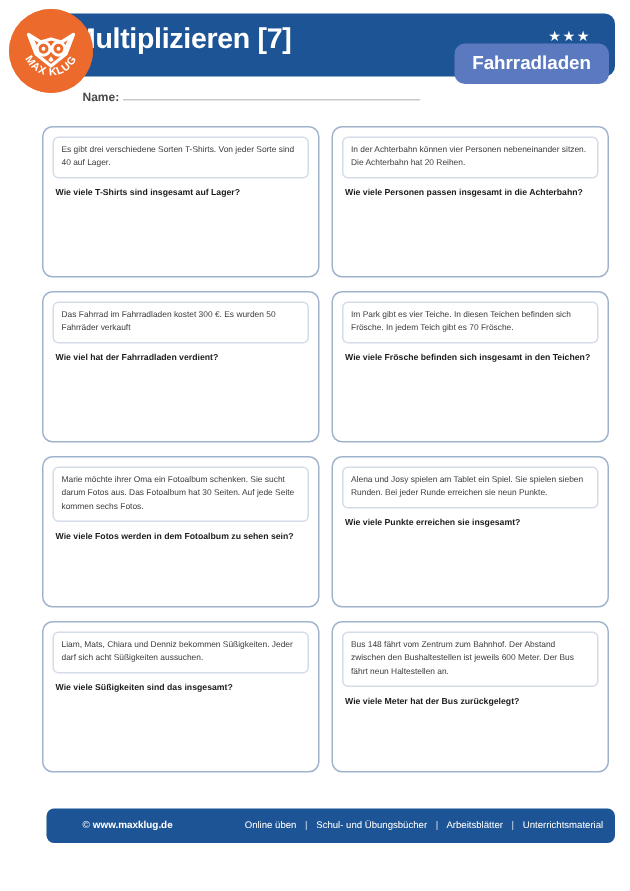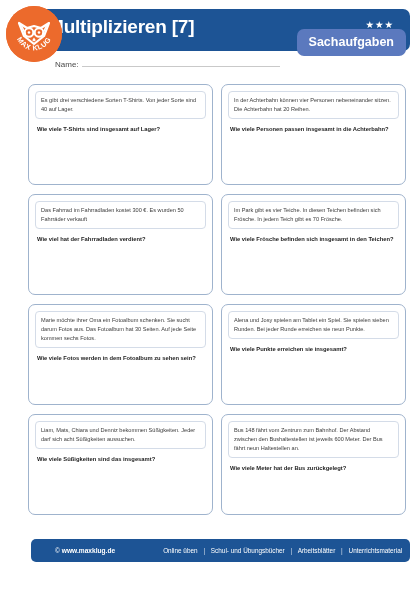--- a/index.html
+++ b/index.html
@@ -41,21 +41,21 @@
     border-radius:50%;background:#ec6a2c;
     z-index:5;
   }
   .logo svg{display:block;width:56px;height:56px;}
 
   
   .name-row{
     position:absolute;left:55px;top:60px;
     display:flex;align-items:flex-end;width:225px;
   }
-  .name-label{font-size:8px;color:#4a4a4a;white-space:nowrap;}
+  .name-label{font-size:8px;color:#4a4a4a;white-space:nowrap;font-weight:bold;}
   .name-line{
     flex:1;margin-left:3px;height:1px;
     border-bottom:1px solid #c9c9c9;margin-bottom:2px;
   }
 
   
   .grid{
     position:absolute;left:28px;top:84px;right:14px;
     display:grid;
     grid-template-columns:1fr 1fr;
@@ -111,21 +111,21 @@
 <div class="page">
 
   <div class="header-zone">
 
     <div class="header-bar">
       <div class="stars">★★★</div>
     </div>
 
     <div class="header-title">Multiplizieren [7]</div>
 
-    <div class="badge">Sachaufgaben</div>
+    <div class="badge">Fahrradladen</div>
 
     <div class="logo">
       <svg viewBox="0 0 56 56" aria-hidden="true">
         <circle cx="28" cy="28" r="28" fill="#ec6a2c"></circle>
 
         <path d="M13 17 L18 30 L28 38 L38 30 L43 17 L35 22 L28 20 L21 22 Z" fill="none" stroke="#ffffff" stroke-width="2.2" stroke-linejoin="round"></path>
 
         <path d="M15.5 19.5 L19.5 28.5" fill="none" stroke="#ffffff" stroke-width="1.6"></path>
         <path d="M40.5 19.5 L36.5 28.5" fill="none" stroke="#ffffff" stroke-width="1.6"></path>
 

